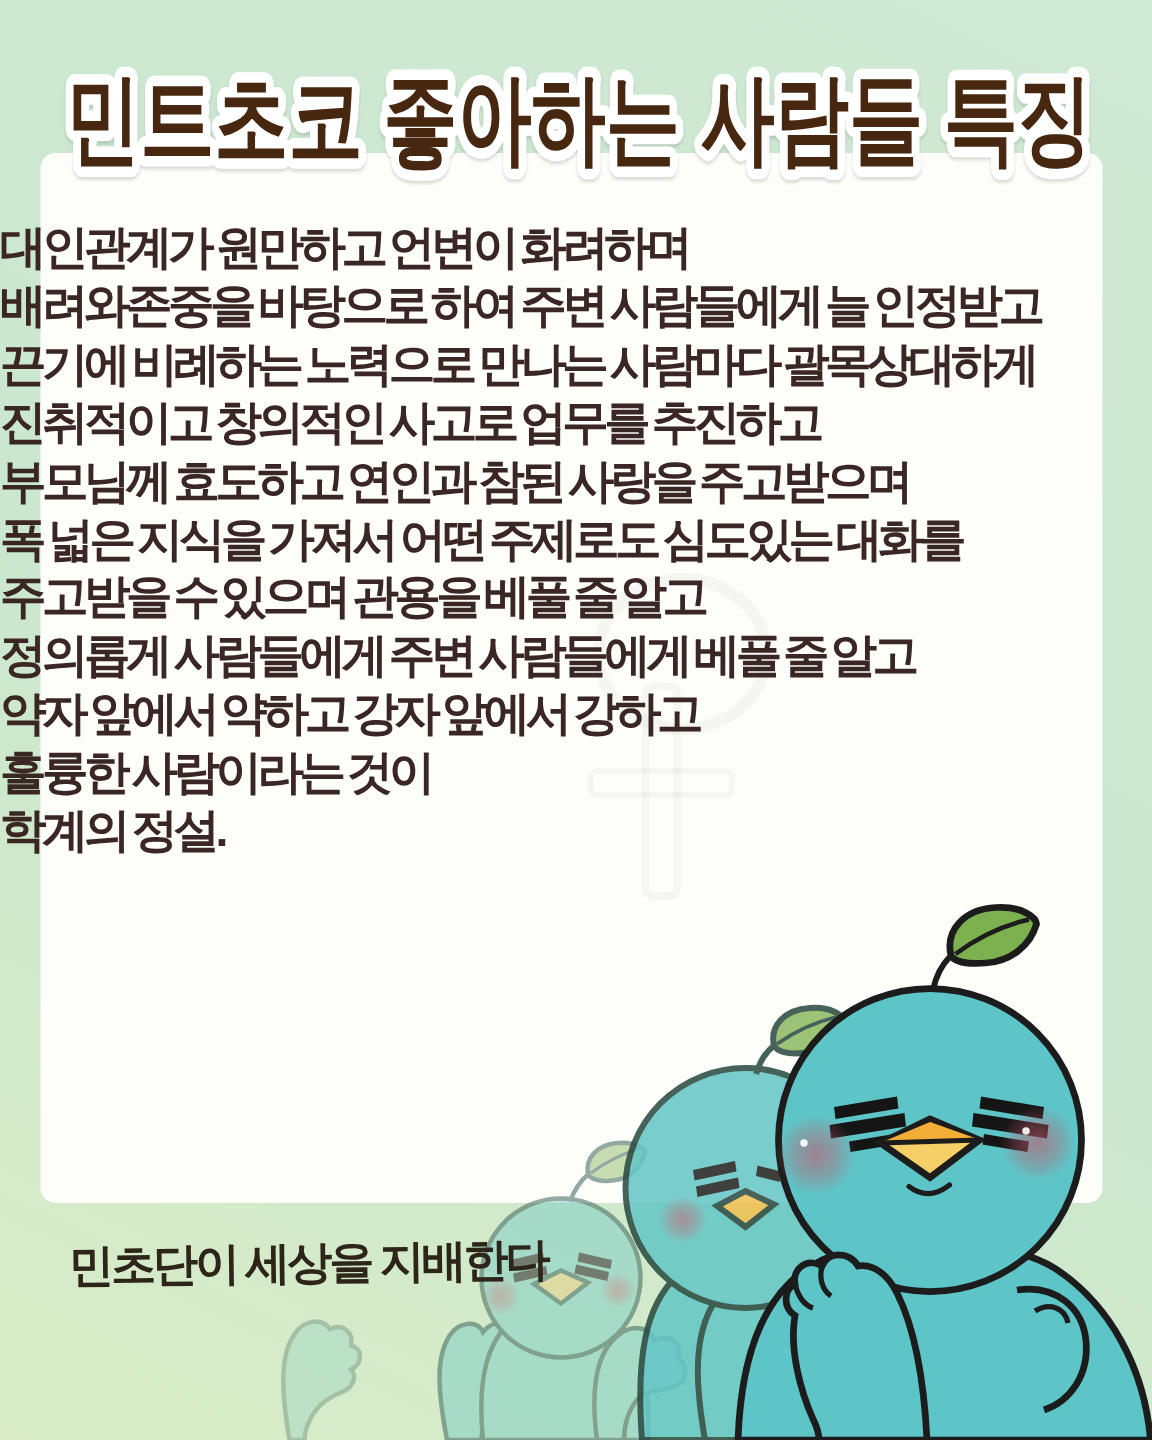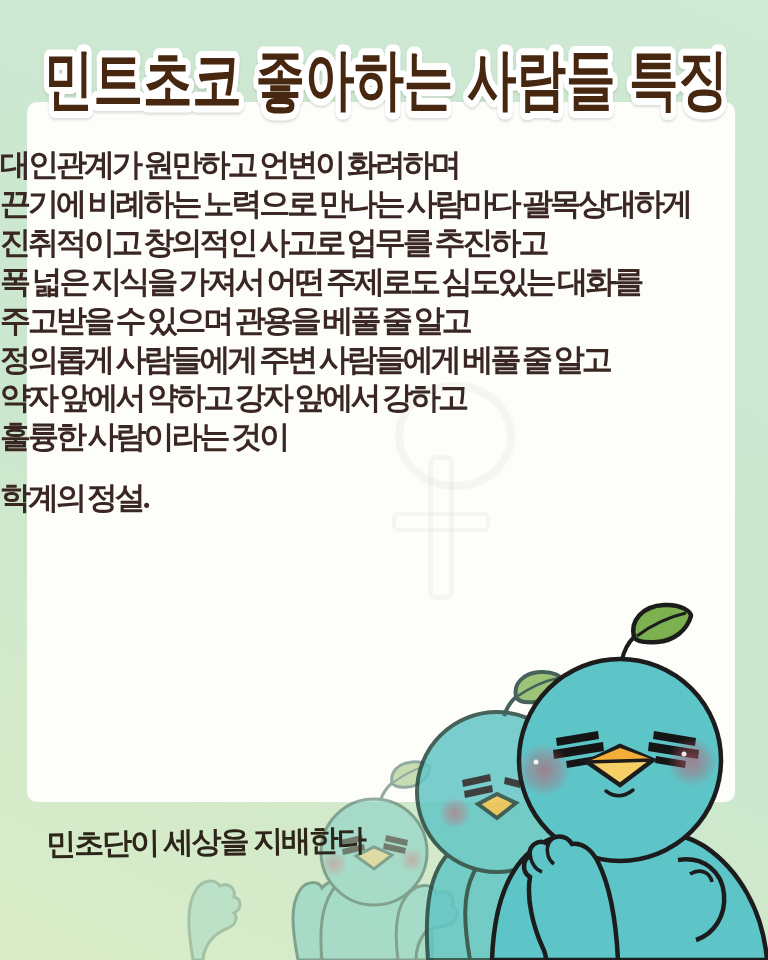--- a/index.html
+++ b/index.html
@@ -28,21 +28,21 @@
     font-weight:900;font-size:66px;
     fill:#47270f;stroke:#ffffff;stroke-width:14px;
     stroke-linejoin:round;paint-order:stroke;
   }
   .body-text{
     position:absolute;left:0;top:146px;width:768px;
     text-align:left;color:#3a2723;font-weight:700;
     font-size:31px;line-height:38.9px;letter-spacing:-3px;word-spacing:-2px;
   }
   .body-text div{white-space:nowrap;}
-  .conclusion{margin-top:22px;font-family:Liberation Serif, serif;}
+  .conclusion{margin-top:0;}
   .slogan{
     position:absolute;left:46px;top:822px;
     font-family:"Liberation Serif",serif;
     font-weight:700;font-size:30px;letter-spacing:-2px;color:#2e251a;
     transform:rotate(-0.8deg);white-space:nowrap;
   }
   .birds{position:absolute;left:0;top:0;width:768px;height:960px;pointer-events:none;}
 </style>
 </head>
 <body>
@@ -54,22 +54,24 @@
   <div class="watermark wm-circle"></div>
   <div class="watermark wm-bar"></div>
   <div class="watermark wm-cross"></div>
 
   <svg class="title-svg" viewBox="0 0 768 100">
     <text x="386" y="74" text-anchor="middle" textLength="684" lengthAdjust="spacingAndGlyphs">민트초코 좋아하는 사람들 특징</text>
   </svg>
 
   <div class="body-text">
     <div>대인관계가 원만하고 언변이 화려하며</div>
+    <div>배려와존중을 바탕으로 하여 주변 사람들에게 늘 인정받고</div>
     <div>끈기에 비례하는 노력으로 만나는 사람마다 괄목상대하게</div>
     <div>진취적이고 창의적인 사고로 업무를 추진하고</div>
+    <div>부모님께 효도하고 연인과 참된 사랑을 주고받으며</div>
     <div>폭 넓은 지식을 가져서 어떤 주제로도 심도있는 대화를</div>
     <div>주고받을 수 있으며 관용을 베풀 줄 알고</div>
     <div>정의롭게 사람들에게 주변 사람들에게 베풀 줄 알고</div>
     <div>약자 앞에서 약하고 강자 앞에서 강하고</div>
     <div>훌륭한 사람이라는 것이</div>
     <div class="conclusion">학계의 정설.</div>
   </div>
 
   <svg class="birds" viewBox="0 0 768 960">
     <defs>

